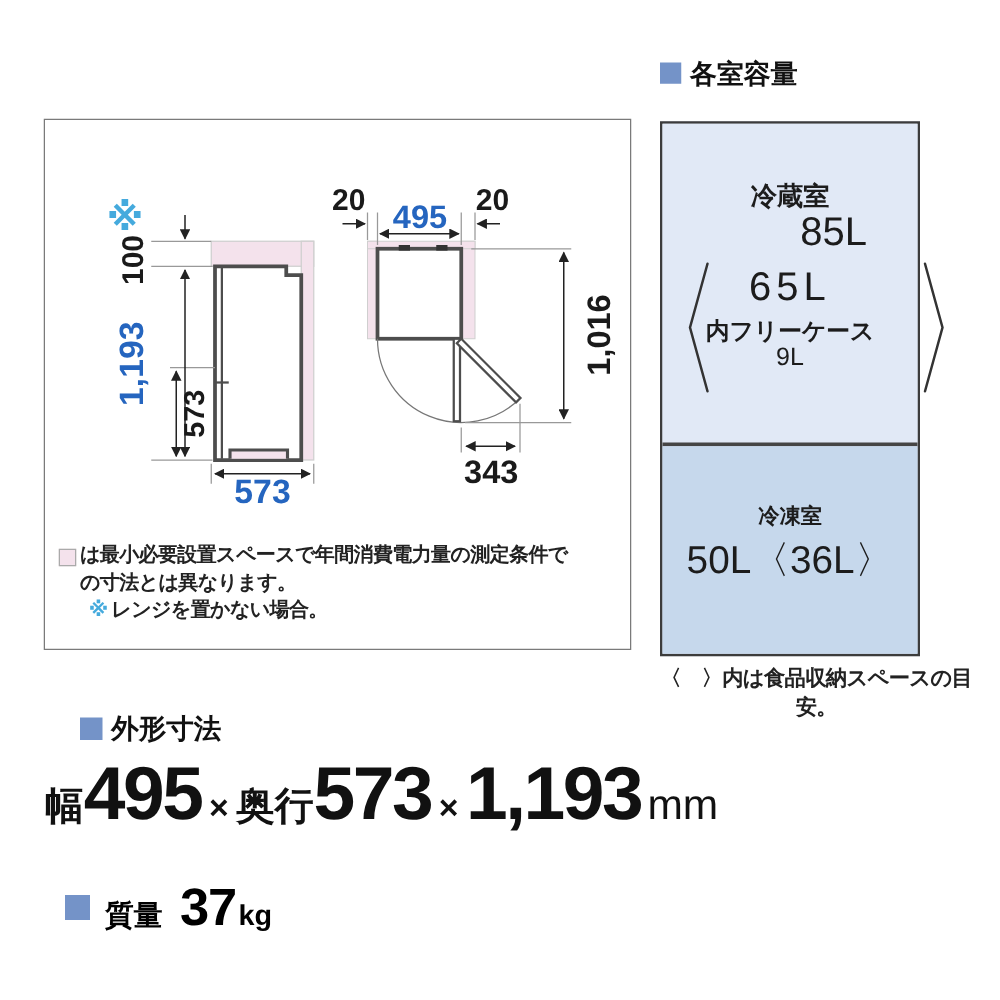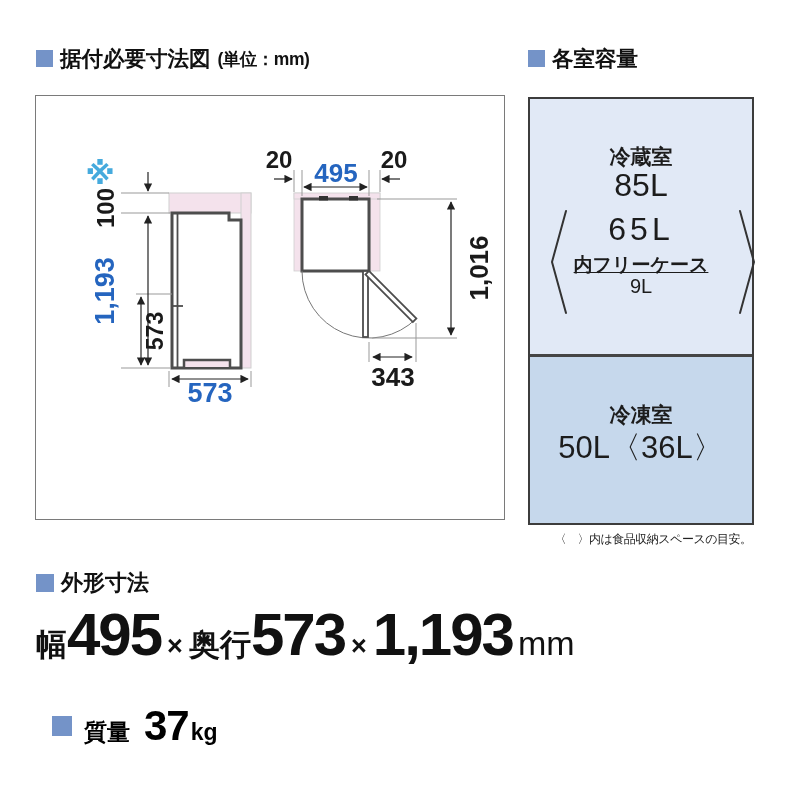--- a/index.html
+++ b/index.html
@@ -11,50 +11,45 @@
   .diagram-box{position:absolute;left:35px;top:95px;width:470px;height:425px;
                border:1.5px solid #7a7a7a;box-sizing:border-box;background:#fff;}
   .diagram-box svg{position:absolute;left:0;top:0;}
   .notes{position:absolute;left:11px;top:338px;width:448px;font-size:16px;font-weight:700;
          line-height:22px;color:#222;letter-spacing:-0.5px;}
   .note-row{display:flex;align-items:flex-start;}
   .pink-sq{width:12px;height:12px;background:#f4e2ec;border:1px solid #aaa;margin:5px 3px 0 0;flex:0 0 auto;}
   .indent1{margin-left:17px;}
   .indent2{margin-left:24px;}
   .ast{color:#45aadd;margin-right:3px;}
-  .cap-box{position:absolute;left:528px;top:97px;width:226px;height:428px;
+  .cap-box{position:absolute;left:528px;top:97px;width:208px;height:428px;
            border:2px solid #3c3c3c;box-sizing:border-box;background:#e1e9f6;}
   .cap-top{position:relative;width:100%;height:258px;background:#e1e9f6;
            border-bottom:3px solid #454545;box-sizing:border-box;}
   .cap-bottom{position:relative;width:100%;height:166px;background:#c6d8ec;}
   .cap-line{position:absolute;left:0;width:100%;text-align:center;color:#1c1c1c;}
   .cap-note{position:absolute;left:528px;top:531px;width:250px;text-align:center;
-            font-size:12px;font-weight:400;color:#222;letter-spacing:-0.5px;}
+            font-size:17px;font-weight:700;color:#222;letter-spacing:-0.5px;}
   .spec-line{position:absolute;left:36px;top:600px;display:flex;align-items:baseline;color:#111;white-space:nowrap;}
   .sl-label{font-size:31px;font-weight:800;}
   .sl-num{font-size:60px;font-weight:800;letter-spacing:-2px;}
   .sl-x{font-size:27px;font-weight:700;margin:0 6px;}
   .sl-unit{font-size:34px;font-weight:500;margin-left:5px;}
   .weight-row{position:absolute;left:52px;top:702px;display:flex;align-items:baseline;color:#000000;}
   .weight-row .sq{width:20px;height:20px;background:#7493c8;align-self:center;margin-right:12px;}
   .w-label{font-size:23px;font-weight:800;}
   .w-num{font-size:42px;font-weight:800;margin-left:14px;letter-spacing:-1px;}
   .w-unit{font-size:23px;font-weight:600;margin-left:2px;}
   .dimtxt{font-family:"Liberation Sans","DejaVu Sans",sans-serif;}
 </style>
 </head>
 <body>
 
 <div class="page">
 
-  <div class="hdr" style="left:36px;top:44px;">
-    <span class="sq"></span>
-    <span>据付必要寸法図</span>
-    <span class="unit">(単位：mm)</span>
-  </div>
 
   <div class="hdr" style="left:528px;top:44px;">
     <span class="sq"></span>
     <span>各室容量</span>
   </div>
 
   <div class="diagram-box">
     <svg width="467" height="330" viewBox="0 0 467 330">
       <defs>
         <marker id="ah" viewBox="0 0 10 10" refX="9" refY="5" markerWidth="7" markerHeight="7" orient="auto-start-reverse">
@@ -121,42 +116,52 @@
       <line x1="415" y1="106" x2="415" y2="239" stroke="#222" stroke-width="1.2" marker-start="url(#ah)" marker-end="url(#ah)"></line>
       <line x1="337" y1="261" x2="376" y2="261" stroke="#222" stroke-width="1.2" marker-start="url(#ah)" marker-end="url(#ah)"></line>
 
       <text class="dimtxt" x="243" y="72" font-size="24" font-weight="600" fill="#1a1a1a" text-anchor="middle">20</text>
       <text class="dimtxt" x="300" y="86" font-size="26" font-weight="700" fill="#2565bf" text-anchor="middle">495</text>
       <text class="dimtxt" x="358" y="72" font-size="24" font-weight="600" fill="#1a1a1a" text-anchor="middle">20</text>
       <text class="dimtxt" x="452" y="172" transform="rotate(-90 452 172)" font-size="26" font-weight="600" fill="#1a1a1a" text-anchor="middle">1,016</text>
       <text class="dimtxt" x="357" y="290" font-size="26" font-weight="600" fill="#1a1a1a" text-anchor="middle">343</text>
     </svg>
 
+    <div class="notes">
+      <div class="note-row">
+        <span class="pink-sq"></span>
+        <span>は最小必要設置スペースで年間消費電力量の測定条件で</span>
+      </div>
+      <div class="indent1">の寸法とは異なります。</div>
+      <div class="indent2">
+        <span class="ast">※</span><span>レンジを置かない場合。</span>
+      </div>
+    </div>
   </div>
 
   <div class="cap-box">
     <div class="cap-top">
       <div class="cap-line" style="top:44px;font-size:21px;font-weight:600;">冷蔵室</div>
-      <div class="cap-line" style="top:68px;font-size:32px;font-weight:500;">85L</div>
+      <div class="cap-line" style="top:68px;font-size:32px;font-weight:500;padding-left:35px;">85L</div>
       <div class="cap-line" style="top:112px;font-size:32px;font-weight:500;letter-spacing:4px;">65L</div>
-      <div class="cap-line" style="top:153px;font-size:19px;font-weight:600;text-decoration:underline;">内フリーケース</div>
+      <div class="cap-line" style="top:153px;font-size:19px;font-weight:600;">内フリーケース</div>
       <div class="cap-line" style="top:176px;font-size:20px;font-weight:500;">9L</div>
       <svg width="246" height="255" viewBox="0 0 246 255" style="position:absolute;left:0;top:0;">
         <polyline points="36,112 22,163 36,214" fill="none" stroke="#333" stroke-width="2" stroke-linecap="round"></polyline>
         <polyline points="210,112 224,163 210,214" fill="none" stroke="#333" stroke-width="2" stroke-linecap="round"></polyline>
       </svg>
     </div>
     <div class="cap-bottom">
-      <div class="cap-line" style="top:44px;font-size:21px;font-weight:600;">冷凍室</div>
+      <div class="cap-line" style="top:44px;font-size:17px;font-weight:600;">冷凍室</div>
       <div class="cap-line" style="top:70px;font-size:31px;font-weight:500;">50L〈36L〉</div>
     </div>
   </div>
   <div class="cap-note">〈　〉内は食品収納スペースの目安。</div>
 
-  <div class="hdr" style="left:36px;top:568px;font-size:22px;">
+  <div class="hdr" style="left:64px;top:568px;font-size:22px;">
     <span class="sq" style="width:18px;height:18px;"></span>
     <span>外形寸法</span>
   </div>
 
   <div class="spec-line">
     <span class="sl-label">幅</span>
     <span class="sl-num">495</span>
     <span class="sl-x">×</span>
     <span class="sl-label">奥行</span>
     <span class="sl-num">573</span>

